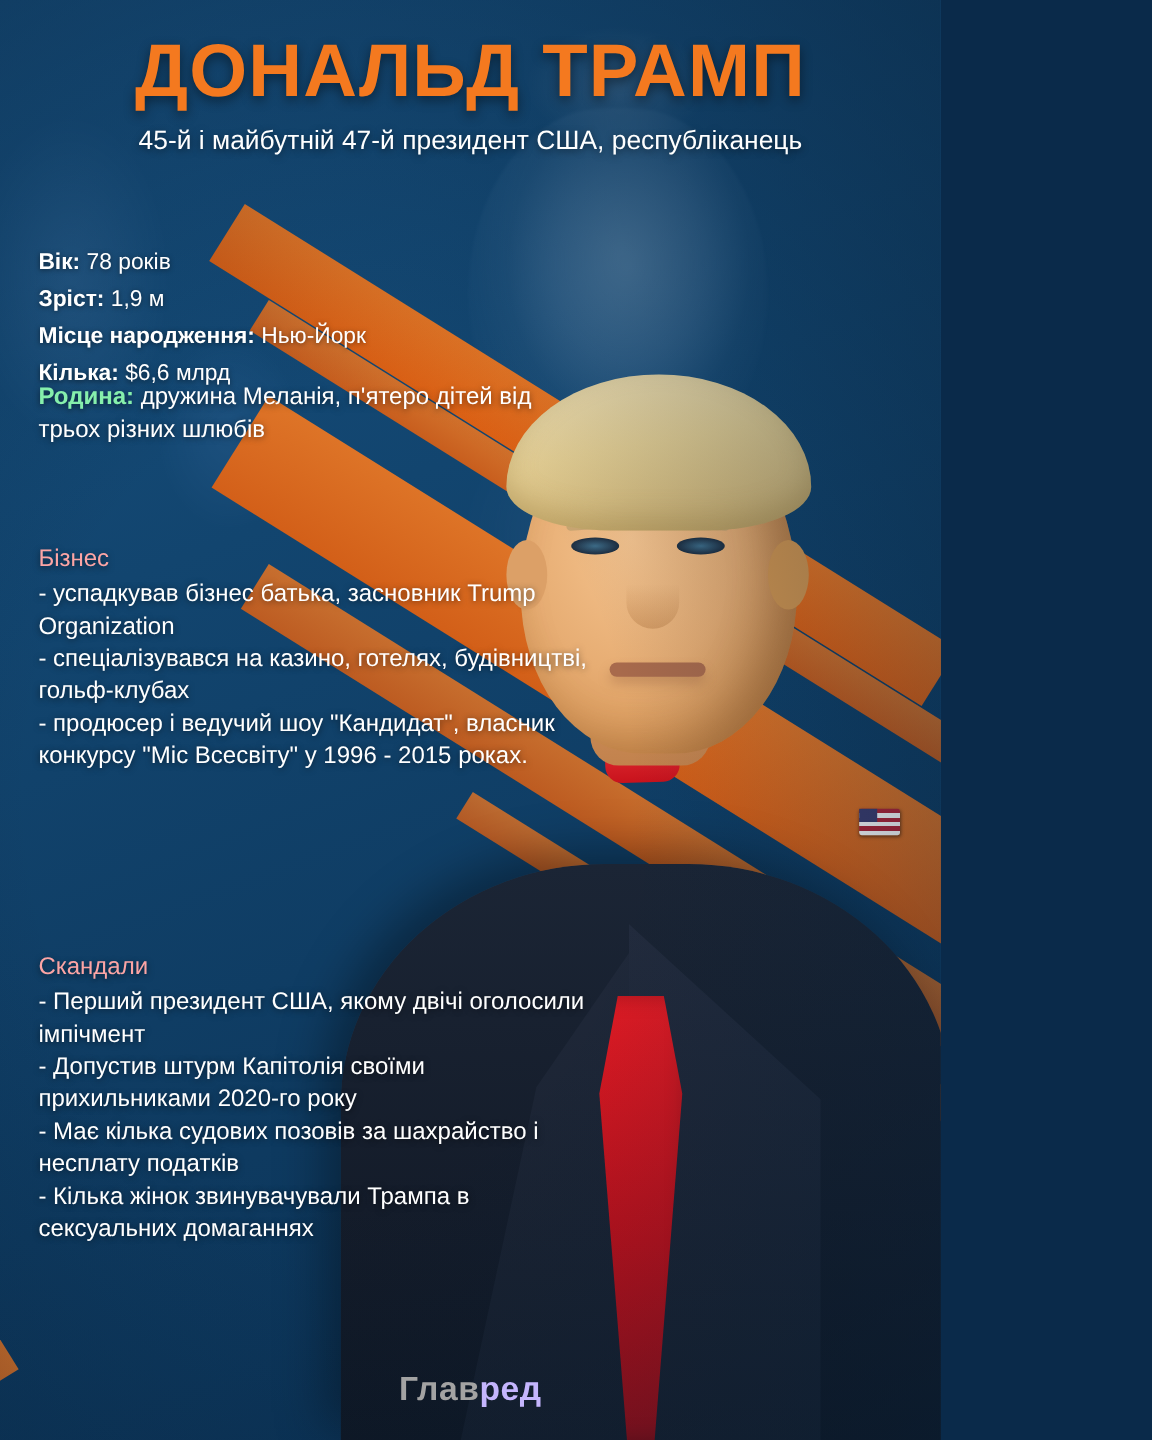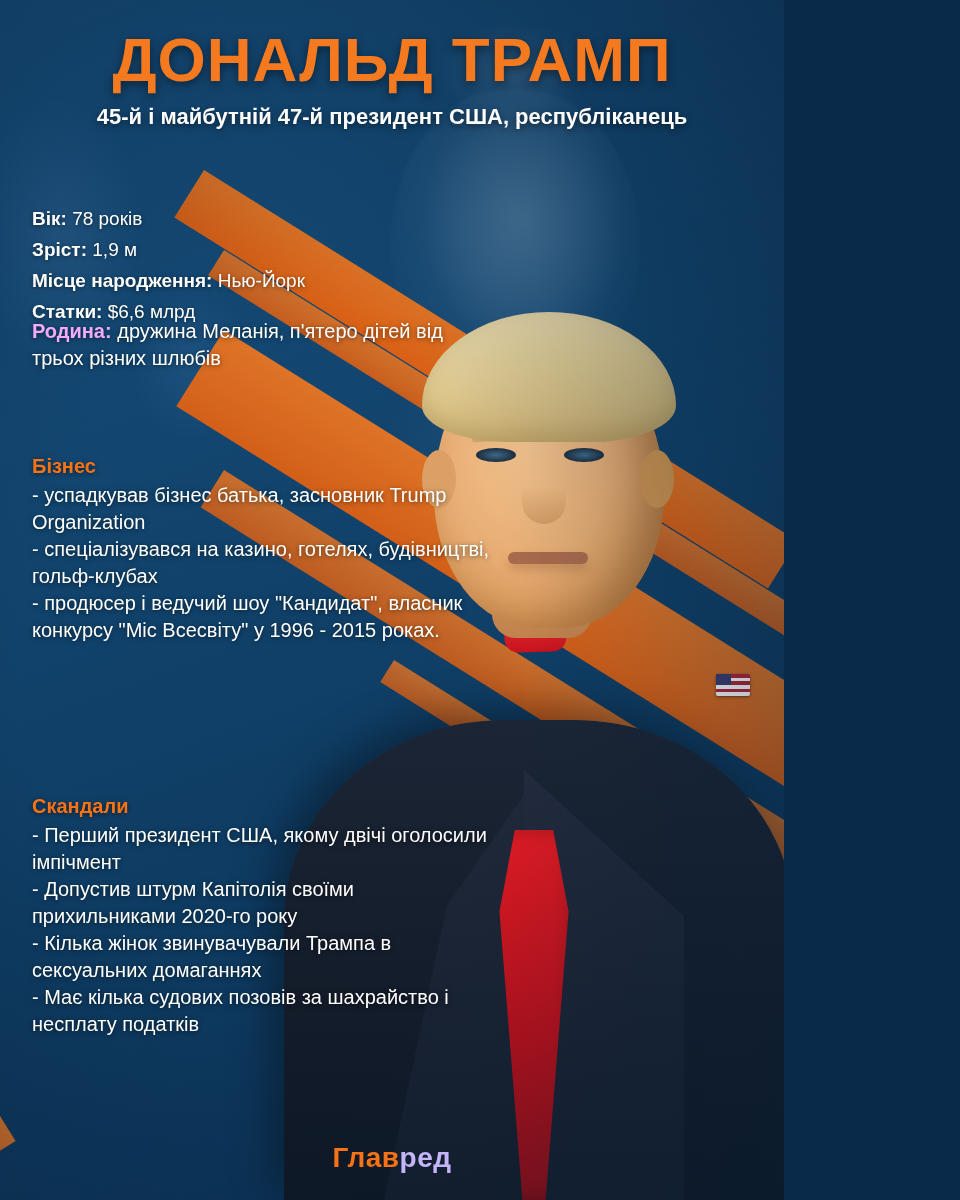--- a/index.html
+++ b/index.html
@@ -227,21 +227,21 @@
     letter-spacing: 1px;
     color: #f4791f;
     text-shadow: 0 3px 10px rgba(0,0,0,.45);
   }
   .subtitle {
     position: absolute;
     left: 0; right: 0;
     top: 104px;
     text-align: center;
     font-size: 22px;
-    font-weight: bold;
+    font-weight: normal;
     color: #ffffff;
     text-shadow: 0 2px 6px rgba(0,0,0,.5);
   }
 
   .facts {
     position: absolute;
     left: 32px;
     top: 160px;
     width: 480px;
     margin-top: 48px;
@@ -261,44 +261,44 @@
     color: #ffffff;
     text-shadow: 0 1px 5px rgba(0,0,0,.55);
   }
   .block-family { top: 318px; width: 430px; }
   .block-business { top: 455px; }
   .block-scandals { top: 795px; width: 470px; }
 
   .block h3 {
     margin: 0 0 4px 0;
     font-size: 20px;
-    font-weight: bold;
-    color: #f97316;
+    font-weight: normal;
+    color: #fca5a5;
   }
   .block .inline-head {
-    color: #f0abfc;
+    color: #86efac;
     font-weight: bold;
   }
   .block p {
     margin: 0;
     font-size: 20px;
     line-height: 1.35;
   }
   .block .line { font-size: 20px; line-height: 1.35; }
 
   .logo {
     position: absolute;
     left: 0; right: 0;
     bottom: 26px;
     text-align: center;
     font-size: 28px;
     font-weight: bold;
     letter-spacing: .5px;
   }
-  .logo .lg-white { color: #f97316; margin-top: 16px; }
+  .logo .lg-white { color: #a3a3a3; margin-top: 16px; }
   .logo .lg-orange { color: #c4b5fd; }
 </style>
 </head>
 <body>
 
 <div class="infographic">
 
   <div class="bg-base"></div>
   <div class="ghost-left"></div>
   <div class="ghost-portrait"></div>
@@ -343,41 +343,41 @@
     </div>
     <div class="fact">
       <b>Зріст:</b>
       <span>1,9 м</span>
     </div>
     <div class="fact">
       <b>Місце народження:</b>
       <span>Нью-Йорк</span>
     </div>
     <div class="fact">
-      <b>Статки:</b>
+      <b>Кілька:</b>
       <span>$6,6 млрд</span>
     </div>
   </div>
 
   <div class="block block-family">
     <p><span class="inline-head">Родина:</span> <span>дружина Меланія, п'ятеро дітей від трьох різних шлюбів</span></p>
   </div>
 
   <div class="block block-business">
     <h3>Бізнес</h3>
     <div class="line">- успадкував бізнес батька, засновник Trump Organization</div>
     <div class="line">- спеціалізувався на казино, готелях, будівництві, гольф-клубах</div>
     <div class="line">- продюсер і ведучий шоу "Кандидат", власник конкурсу "Міс Всесвіту" у 1996 - 2015 роках.</div>
   </div>
 
   <div class="block block-scandals">
     <h3>Скандали</h3>
     <div class="line">- Перший президент США, якому двічі оголосили імпічмент</div>
     <div class="line">- Допустив штурм Капітолія своїми прихильниками 2020-го року</div>
+    <div class="line">- Має кілька судових позовів за шахрайство і несплату податків</div>
     <div class="line">- Кілька жінок звинувачували Трампа в сексуальних домаганнях</div>
-    <div class="line">- Має кілька судових позовів за шахрайство і несплату податків</div>
   </div>
 
   <div class="logo">
     <span class="lg-white">Глав</span><span class="lg-orange">ред</span>
   </div>
 
 </div>
 
 </body></html>

